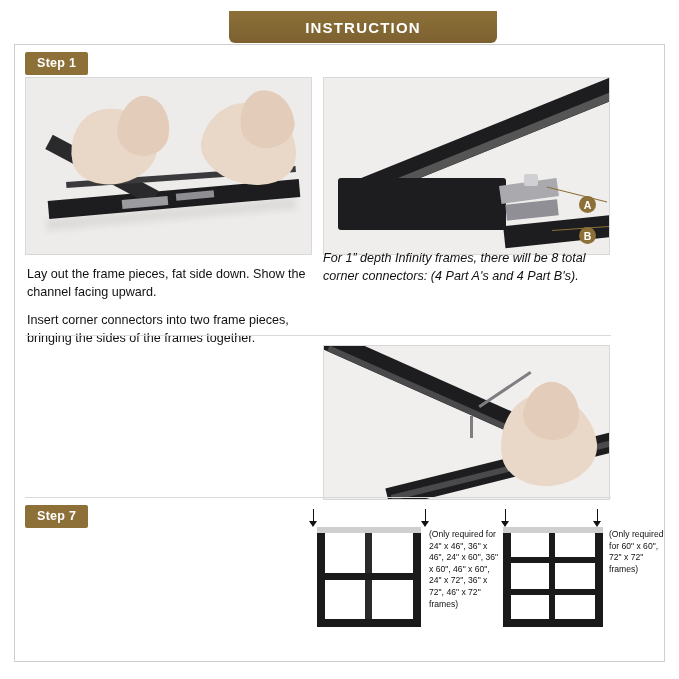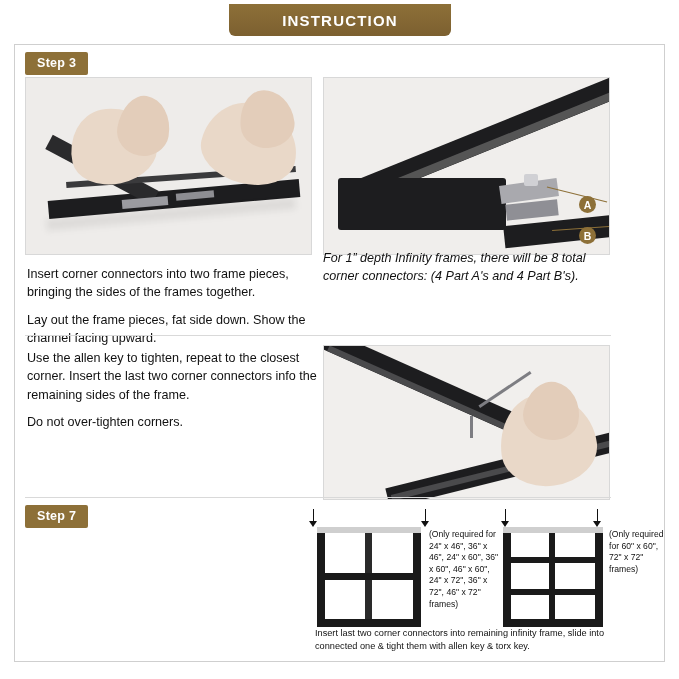--- a/index.html
+++ b/index.html
@@ -15,22 +15,22 @@
 
   
   .header-bar {
     position: absolute;
     top: 0; left: 0; right: 0;
     height: 32px;
   }
   .instruction-tab {
     position: absolute;
     left: 229px;
-    top: 4px;
-    width: 222px;
+    top: 11px;
+    width: 268px;
     height: 32px;
     background: #8a6d3b;
     background: linear-gradient(180deg,#8d7038 0%, #7c6030 100%);
     border-radius: 0 0 6px 6px;
     color: #fff;
     font-size: 15px;
     font-weight: bold;
     letter-spacing: 1.2px;
     display: flex;
     align-items: center;
@@ -126,21 +126,21 @@
 </head>
 <body>
 
 <div class="header-bar">
   <div class="instruction-tab">INSTRUCTION</div>
 </div>
 
 <div class="sheet">
 
   <div class="step1-pill-wrap">
-    <span class="step-pill">Step 3</span>
+    <span class="step-pill">Step 1</span>
   </div>
 
   <div class="photo" style="left:10px; top:32px; width:287px; height:178px;">
     <div class="table-bg" style="background:#eeecea;"></div>
 
     <div class="barblk" style="left:22px; top:112px; width:252px; height:18px; transform:rotate(-5deg);"></div>
     <div class="barblk soft" style="left:16px; top:84px; width:120px; height:16px; transform:rotate(28deg);"></div>
     <div class="barthin" style="left:40px; top:96px; width:230px; height:6px; transform:rotate(-4deg);"></div>
     <div class="metal" style="left:96px; top:120px; width:46px; height:9px; transform:rotate(-5deg); background:#9b9ba0;"></div>
     <div class="metal" style="left:150px; top:114px; width:38px; height:7px; transform:rotate(-5deg); background:#8e8e93;"></div>
@@ -166,34 +166,30 @@
     <div class="barblk" style="left:180px; top:142px; width:120px; height:22px; transform:rotate(-6deg);"></div>
     <div class="metal" style="left:200px; top:96px; width:14px; height:12px; background:#d0d0d4; border-radius:2px;"></div>
 
     <div style="position:absolute; left:222px; top:116px; width:62px; height:1px; background:#8d7038; transform:rotate(14deg);"></div>
     <div style="position:absolute; left:228px; top:150px; width:58px; height:1px; background:#8d7038; transform:rotate(-4deg);"></div>
     <div class="badge" style="left:255px; top:118px;">A</div>
     <div class="badge" style="left:255px; top:149px;">B</div>
   </div>
 
   <div class="txt" style="position:absolute; left:12px; top:220px; width:286px;">
+    <p>Lay out the frame pieces, fat side down. Show the channel facing upward.</p>
     <p>Insert corner connectors into two frame pieces, bringing the sides of the frames together.</p>
-    <p>Lay out the frame pieces, fat side down. Show the channel facing upward.</p>
   </div>
 
   <div class="txt" style="position:absolute; left:308px; top:204px; width:288px;font-style:italic;">
     <p class="brown">For 1” depth Infinity frames, there will be 8 total corner connectors: (4 Part A's and 4 Part B's).</p>
   </div>
 
   <div class="divider" style="left:10px; top:290px; width:586px;"></div>
 
-  <div class="txt" style="position:absolute; left:12px; top:304px; width:290px;">
-    <p>Use the allen key to tighten, repeat to the closest corner. Insert the last two corner connectors info the remaining sides of the frame.</p>
-    <p class="brown">Do not over-tighten corners.</p>
-  </div>
 
   <div class="photo" style="left:308px; top:300px; width:287px; height:155px;">
     <div class="table-bg" style="background:#f1efed;"></div>
 
     <div class="barblk" style="left:-10px; top:34px; width:250px; height:20px; transform:rotate(24deg);"></div>
     <div class="barblk" style="left:60px; top:112px; width:250px; height:20px; transform:rotate(-14deg);"></div>
     <div class="barthin" style="left:-6px; top:48px; width:240px; height:6px; transform:rotate(24deg); background:#4a4a4c;"></div>
     <div class="barthin" style="left:64px; top:120px; width:240px; height:6px; transform:rotate(-14deg); background:#4a4a4c;"></div>
 
     <div style="position:absolute; left:150px; top:42px; width:62px; height:3px; background:#7d7d82; transform:rotate(-34deg);"></div>
@@ -239,15 +235,14 @@
       <div class="dbar" style="left:8px; top:30px; width:84px; height:6px;"></div>
       <div class="dbar" style="left:8px; top:62px; width:84px; height:6px;"></div>
       <div class="dbar" style="left:46px; top:6px; width:6px; height:86px;"></div>
     </div>
 
     <div class="note" style="position:absolute; left:122px; top:22px; width:70px;">(Only required for 24" x 46", 36" x 46", 24" x 60", 36" x 60", 46" x 60", 24" x 72", 36" x 72", 46" x 72" frames)</div>
 
     <div class="note" style="position:absolute; left:302px; top:22px; width:56px;">(Only required for 60" x 60", 72" x 72" frames)</div>
   </div>
 
-  <div class="bottom-note" style="position:absolute; left:300px; top:582px; width:300px;">Insert last two corner connectors into remaining infinity frame, slide into connected one &amp; tight them with allen key &amp; torx key.</div>
 
 </div>
 
 </body></html>

